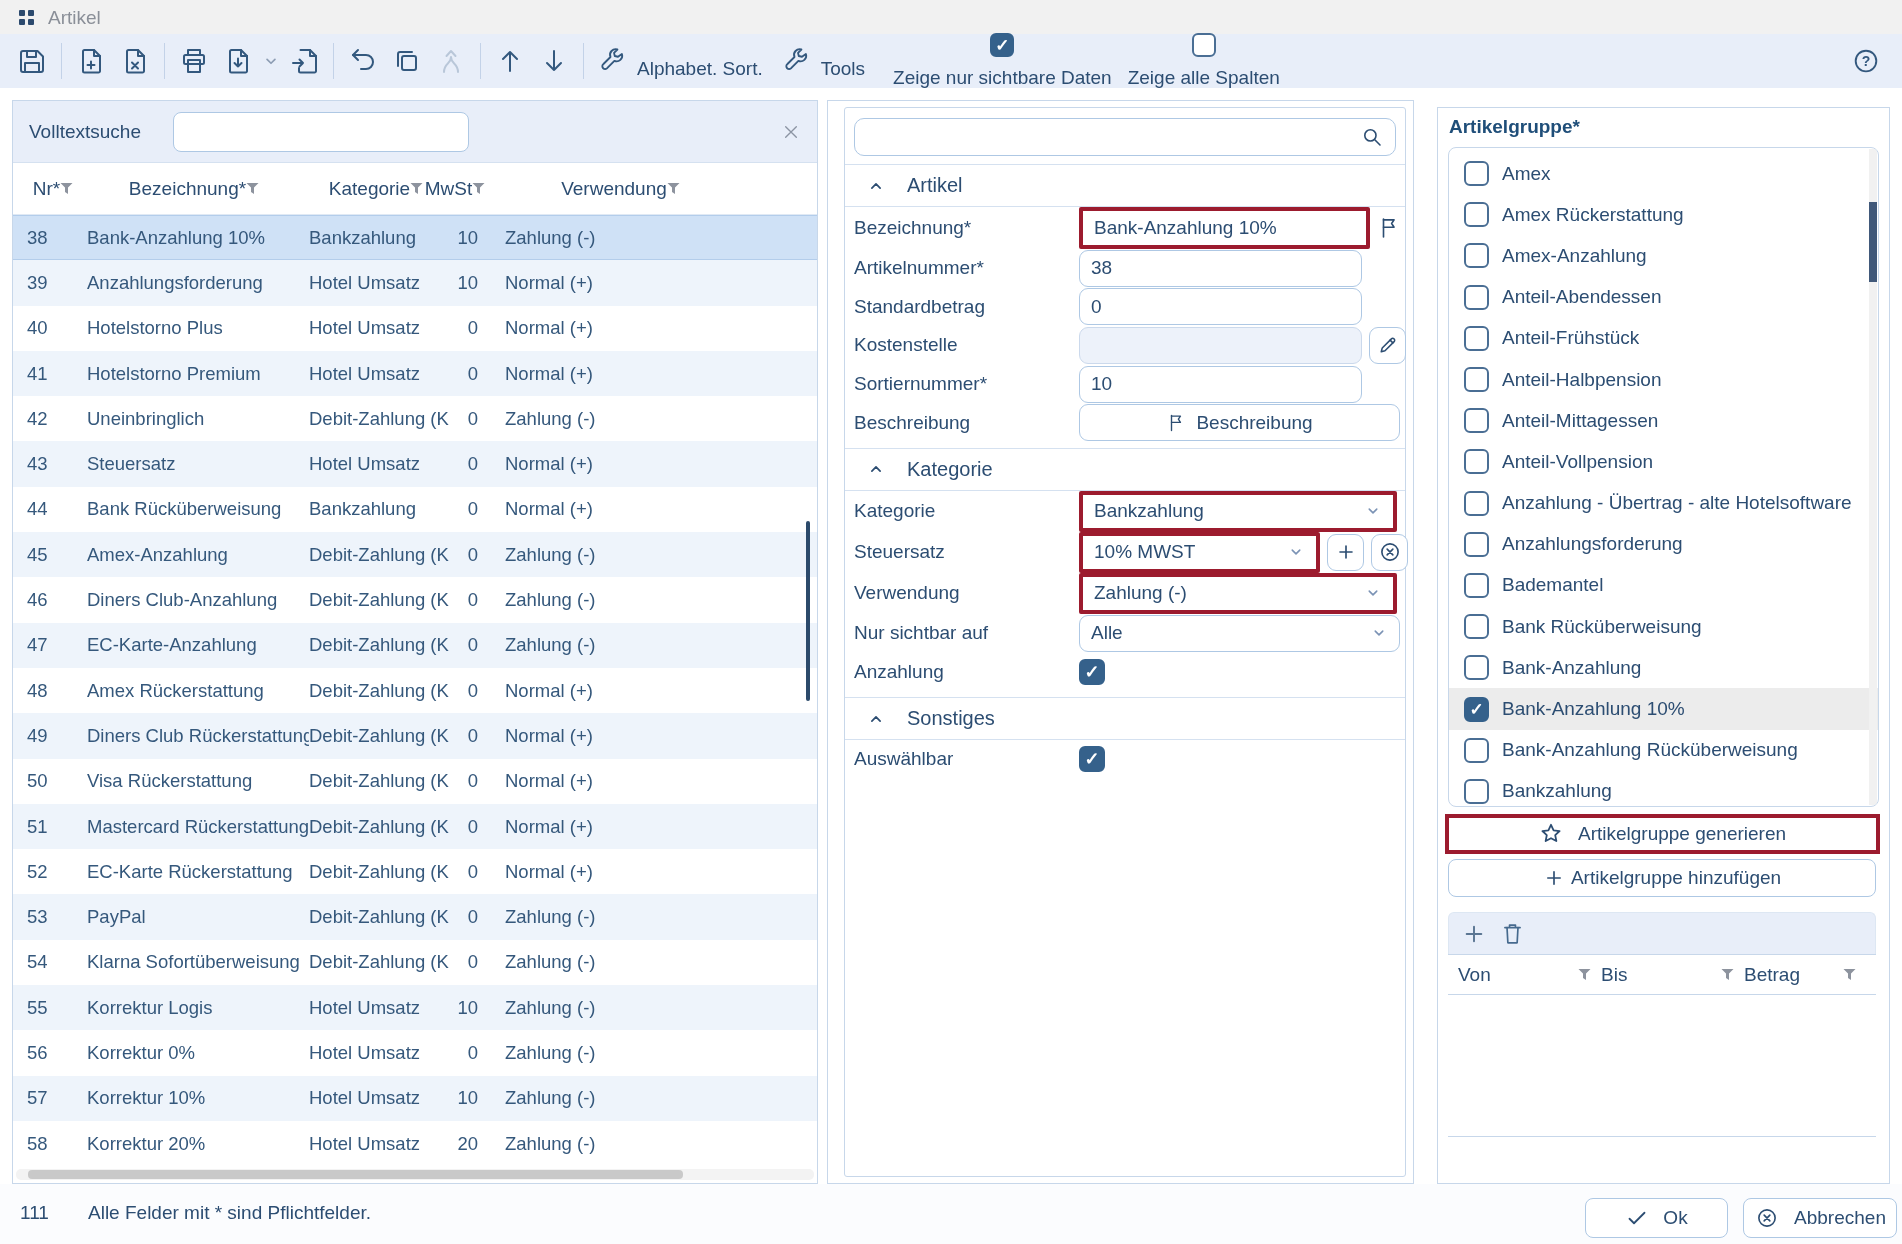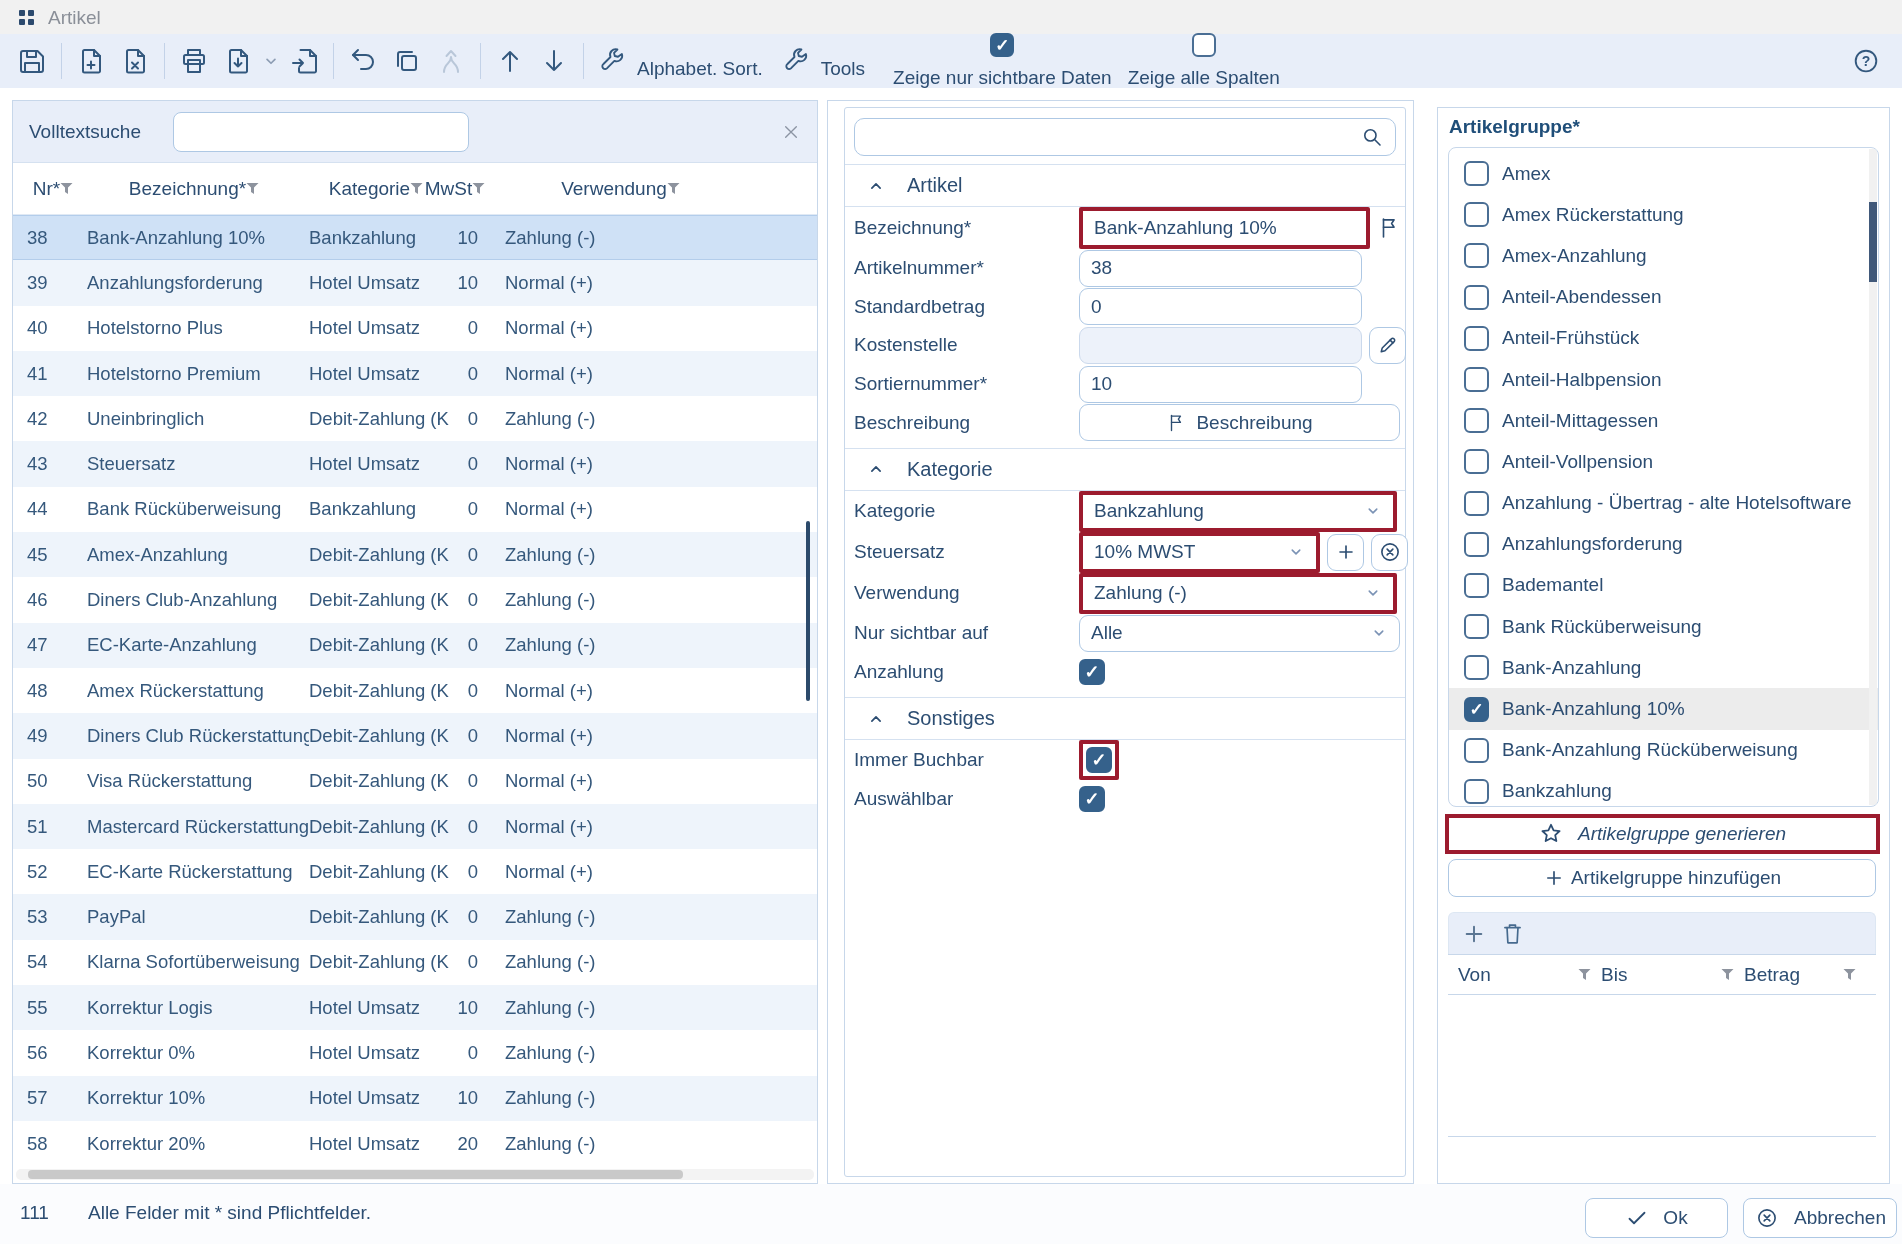--- a/index.html
+++ b/index.html
@@ -80,21 +80,21 @@
   
   .right-panel { position:absolute; left:1437px; top:107px; width:453px; height:1077px; border:1px solid #c7d7ea; background:#fff; }
   .rp-title { position:absolute; left:11px; top:8px; font-size:19px; font-weight:bold; color:#1f4e79; }
   .rp-list { position:absolute; left:10px; top:39px; width:431px; height:660px; border:1px solid #c7d7ea; border-radius:8px; overflow:hidden; padding-top:5px; background:#fff; }
   .gitem { height:41.2px; display:flex; align-items:center; gap:13px; padding-left:15px; font-size:19px; color:#2c4d72; white-space:nowrap; }
   .gitem .cb { width:25px; height:25px; }
   .gitem.hl { background:#ececec; }
   .glabel { overflow:hidden; }
   .rp-scroll-track { position:absolute; right:1px; top:1px; bottom:1px; width:8px; background:#f1f1f1; }
   .rp-scroll-thumb { position:absolute; right:1px; top:54px; width:8px; height:80px; background:#41597a; }
-  .rp-genbtn { position:absolute; left:7px; right:9px; top:706px; height:40px; border:4px solid #9c1b2e; background:#fff; display:flex; align-items:center; justify-content:center; gap:15px; font-size:19px; color:#2c4d72;font-style:italic; }
+  .rp-genbtn { position:absolute; left:7px; right:9px; top:706px; height:40px; border:4px solid #9c1b2e; background:#fff; display:flex; align-items:center; justify-content:center; gap:15px; font-size:19px; color:#2c4d72; }
   .rp-addbtn { position:absolute; left:10px; right:13px; top:751px; height:38px; border:1px solid #aec8e4; border-radius:8px; background:#fff; display:flex; align-items:center; justify-content:center; gap:6px; font-size:19px; color:#2c4d72; }
   .rp-minitb { position:absolute; left:10px; right:13px; top:804px; height:42px; background:#e8eef9; border:1px solid #dde7f3; border-bottom:none; border-radius:6px 6px 0 0; display:flex; align-items:center; gap:12px; padding-left:12px; }
   .rp-rangehead { position:absolute; left:10px; right:13px; top:846px; height:41px; border-top:1px solid #c7d7ea; border-bottom:1px solid #c7d7ea; display:grid; grid-template-columns:143px 143px 1fr; align-items:center; padding:0 10px; background:#fff; }
   .rhc { display:flex; align-items:center; justify-content:space-between; font-size:19px; color:#2c4d72; padding-right:10px;gap:14px; }
   .rp-rangebody { position:absolute; left:10px; right:13px; top:887px; height:142px; border-bottom:1px solid #c7d7ea; background:#fff; }
 
   
   .statusbar { position:absolute; left:0; right:0; top:1184px; bottom:0; background:#fbfcfe; }
   .sb-count { position:absolute; left:20px; top:18px; font-size:19px; color:#2c4d72; }
   .sb-note { position:absolute; left:88px; top:18px; font-size:19px; color:#2c4d72; }
@@ -603,28 +603,20 @@
       <div class="sec-h gap">
         <span>
             <svg width="22" height="22" viewBox="0 0 32 32" fill="none" stroke="currentColor" stroke-width="2.5" stroke-linecap="round" stroke-linejoin="round">
               <path d="M10 19l6-6 6 6"></path>
             </svg>
           </span>
         <span>Sonstiges</span>
       </div>
 
       <div class="frow">
-        <span class="flabel">Immer Buchbar</span>
-        <span class="fctrl">
-            <span class="red-wrap">
-              <span class="cb on"></span>
-            </span>
-          </span>
-      </div>
-      <div class="frow">
         <span class="flabel">Auswählbar</span>
         <span class="fctrl">
             <span class="cb on"></span>
           </span>
       </div>
     </div>
   </div>
 
   <div class="right-panel">
     <div class="rp-title">Artikelgruppe*</div>

